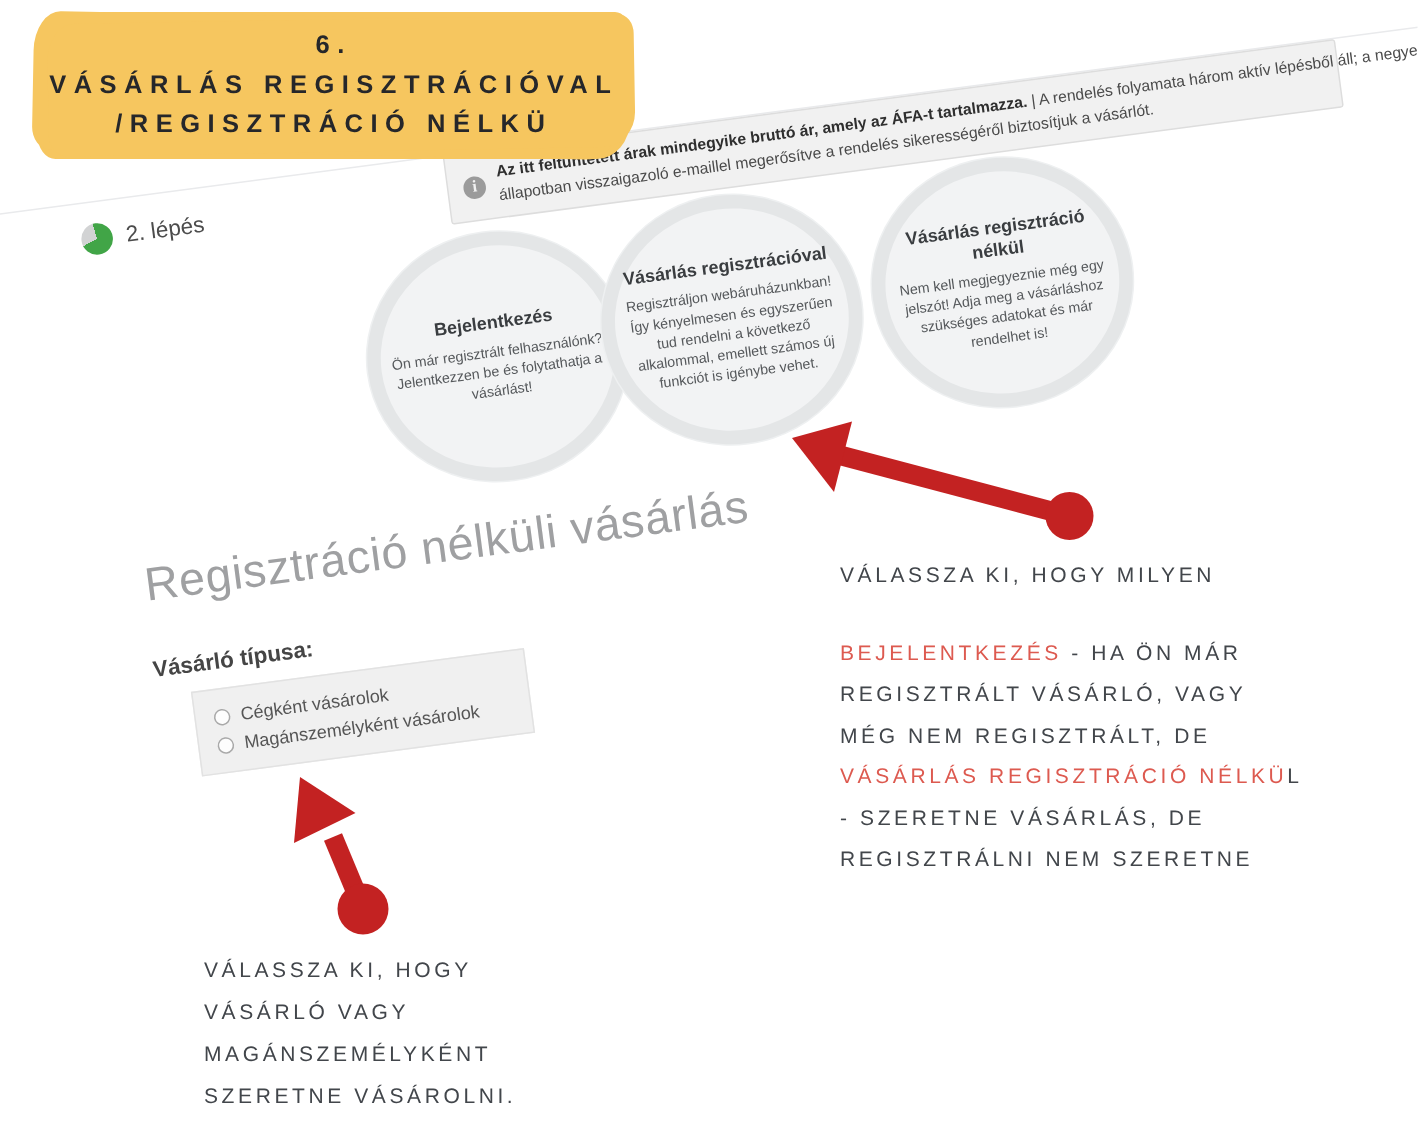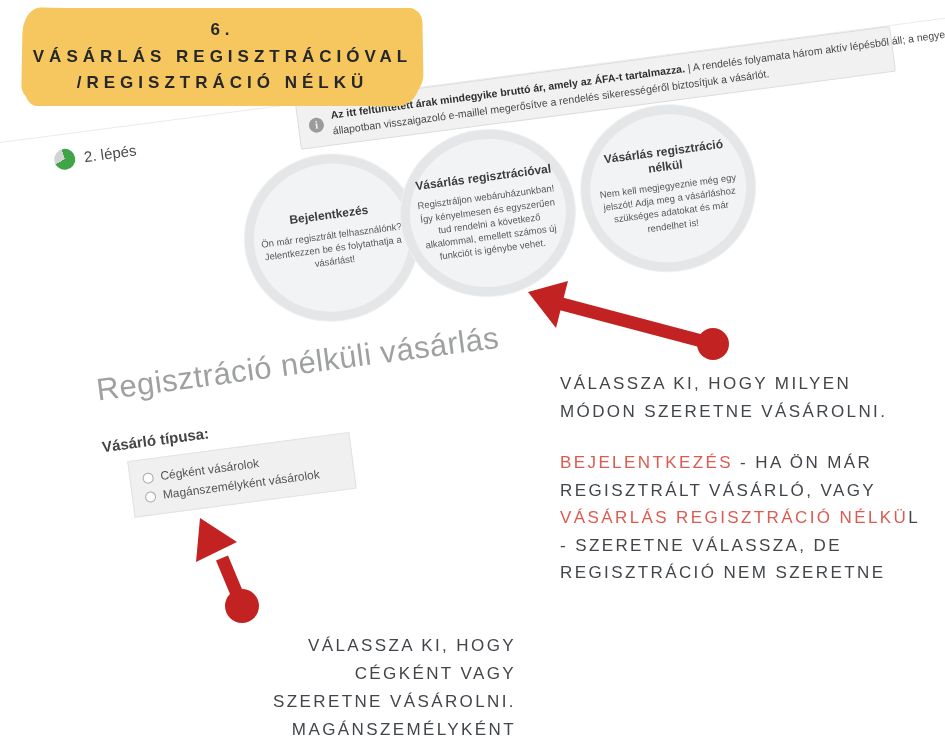--- a/index.html
+++ b/index.html
@@ -83,25 +83,25 @@
     position:absolute;inset:0;background:#f6c65f;z-index:-1;
     border-radius:18px 10px 22px 12px / 28px 14px 26px 16px;
   }
   .badge .paint2{transform:rotate(1.1deg) scale(0.985,0.94);left:-6px;right:4px;}
   .badge .paint3{transform:rotate(-1deg) scale(0.99,0.9);left:5px;right:-5px;}
   .badge .b-line{
     font-size:17px;font-weight:bold;letter-spacing:5px;color:#26272a;line-height:1.55;
   }
 
   
-  .note{z-index:2;position:absolute;color:#42464b;font-size:17px;letter-spacing:2.4px;line-height:27.5px;}
+  .note{z-index:2;position:absolute;color:#42464b;font-size:14px;letter-spacing:2.4px;line-height:27.5px;}
   .note .red{color:#dd5a50;}
   .note-right{left:560px;top:370px;width:380px;text-align:left;}
   .note-right .gap{height:24px;}
-  .note-bottom{left:112px;top:632px;width:404px;text-align:right;line-height:28px;}
+  .note-bottom{left:136px;top:632px;width:404px;text-align:left;line-height:28px;}
 
   .arrow-svg{position:absolute;z-index:4;}
 </style>
 </head>
 <body>
 
 <div class="shot">
 
   <div class="infobar">
     <span class="info-ic">i</span>
@@ -152,34 +152,34 @@
   <span class="paint"></span>
   <span class="paint2"></span>
   <span class="paint3"></span>
   <div class="b-line">6.</div>
   <div class="b-line">VÁSÁRLÁS REGISZTRÁCIÓVAL</div>
   <div class="b-line">/REGISZTRÁCIÓ NÉLKÜ</div>
 </div>
 
 <div class="note note-right">
   <div>VÁLASSZA KI, HOGY MILYEN</div>
-  <div>MÓDON SZERETNE VÁSÁROLNI.</div>
   <div class="gap"></div>
   <div><span class="red">BEJELENTKEZÉS</span><span> - HA ÖN MÁR</span></div>
   <div>REGISZTRÁLT VÁSÁRLÓ, VAGY</div>
+  <div>MÉG NEM REGISZTRÁLT, DE</div>
   <div><span class="red">VÁSÁRLÁS REGISZTRÁCIÓ NÉLKÜ</span><span>L</span></div>
-  <div>- SZERETNE VÁLASSZA, DE</div>
-  <div>REGISZTRÁCIÓ NEM SZERETNE</div>
+  <div>- SZERETNE VÁSÁRLÁS, DE</div>
+  <div>REGISZTRÁLNI NEM SZERETNE</div>
 </div>
 
 <div class="note note-bottom">
   <div>VÁLASSZA KI, HOGY</div>
-  <div>CÉGKÉNT VAGY</div>
+  <div>VÁSÁRLÓ VAGY</div>
+  <div>MAGÁNSZEMÉLYKÉNT</div>
   <div>SZERETNE VÁSÁROLNI.</div>
-  <div>MAGÁNSZEMÉLYKÉNT</div>
 </div>
 
 <svg class="arrow-svg" style="left:505px;top:275px" width="240" height="100" viewBox="0 0 240 100">
   <line x1="208" y1="69" x2="53" y2="28" stroke="#C32222" stroke-width="13"></line>
   <circle cx="208" cy="69" r="16" fill="#C32222"></circle>
   <polygon points="23,17 63,6 51,53" fill="#C32222"></polygon>
 </svg>
 
 <svg class="arrow-svg" style="left:175px;top:498px" width="110" height="150" viewBox="0 0 110 150">
   <line x1="67" y1="108" x2="47" y2="60" stroke="#C32222" stroke-width="13"></line>

